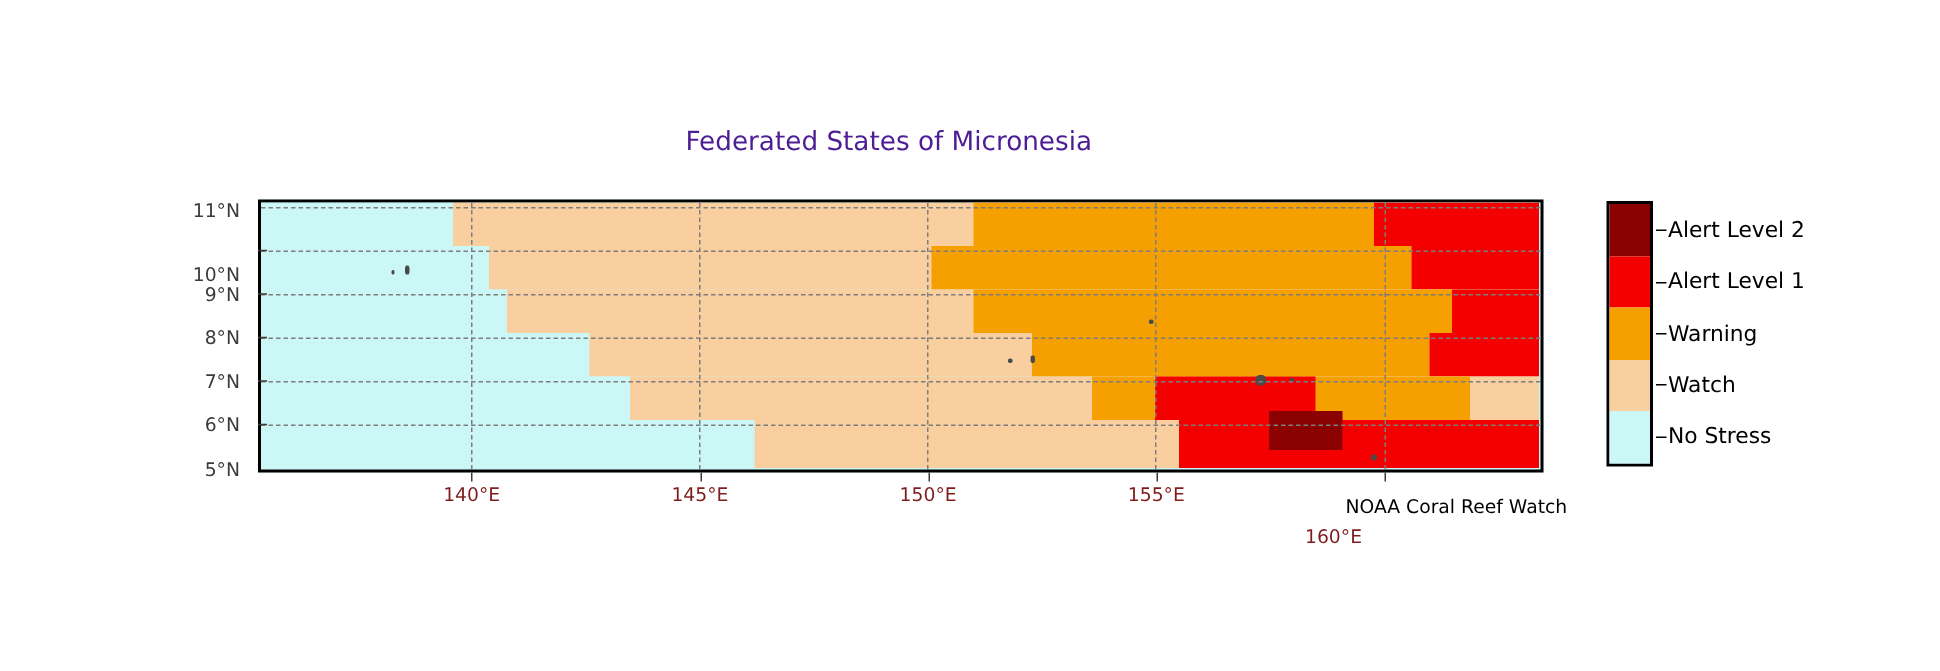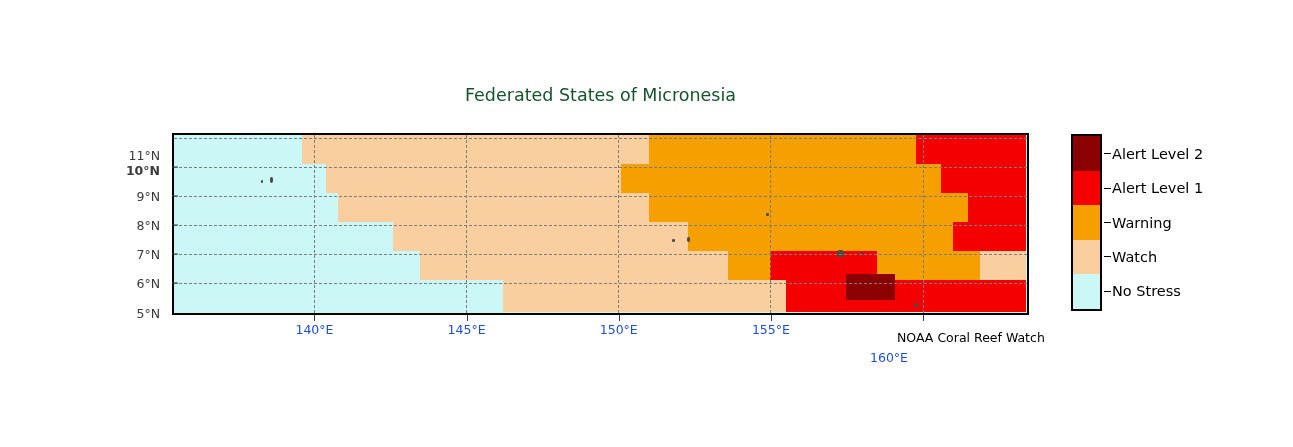--- a/index.html
+++ b/index.html
@@ -11,25 +11,25 @@
     width: 1293px;
     height: 447px;
     position: relative;
     font-family: "DejaVu Sans", sans-serif;
     overflow: hidden;
   }
 
   
   #title-block {
     position: absolute;
-    left: 172px;
+    left: 164px;
     top: 84px;
     width: 857px;
     text-align: center;
-    color: #14532d;
+    color: #4c1d95;
     font-size: 17.5px;
     line-height: 22px;
     white-space: nowrap;
   }
   #title-line1, #title-line2 { display: block; }
 
   
   #map-panel {
     position: absolute;
     left: 172px;
@@ -102,21 +102,21 @@
   #x-axis-labels {
     position: absolute;
     left: 0;
     top: 318px;
     width: 1293px;
     height: 20px;
   }
   #x-axis-labels .xtick {
     position: absolute;
     top: 4px;
-    color: #1d4ed8;
+    color: #7f1d1d;
     font-size: 12.5px;
     white-space: nowrap;
     transform: translateX(-50%);
   }
   .xtick-mark {
     position: absolute;
     top: 315px;
     height: 6px;
     width: 0;
     border-left: 1.6px solid #3b3b3b;
@@ -227,22 +227,22 @@
       <div class="gridline-h" style="top: 147.984px;"></div>
       <div class="gridline-v" style="left: 139.971px;"></div>
       <div class="gridline-v" style="left: 292.114px;"></div>
       <div class="gridline-v" style="left: 444.257px;"></div>
       <div class="gridline-v" style="left: 596.4px;"></div>
       <div class="gridline-v" style="left: 748.543px;"></div>
     </div>
 </div>
 
 <div id="y-axis-labels">
-    <div class="ytick" style="top: 22px;">11°N</div>
-    <div class="ytick" style="top: 37px; font-weight: bold;">10°N</div>
+    <div class="ytick" style="top: 7px;">11°N</div>
+    <div class="ytick" style="top: 50px;">10°N</div>
     <div class="ytick" style="top: 63.4344px;">9°N</div>
     <div class="ytick" style="top: 92.4508px;">8°N</div>
     <div class="ytick" style="top: 121.467px;">7°N</div>
     <div class="ytick" style="top: 150.484px;">6°N</div>
     <div class="ytick" style="top: 179.5px;">5°N</div>
   </div>
 <div id="x-axis-labels">
     <div class="xtick" style="left: 314.471px;">140°E</div>
     <div class="xtick" style="left: 466.614px;">145°E</div>
     <div class="xtick" style="left: 618.757px;">150°E</div>

